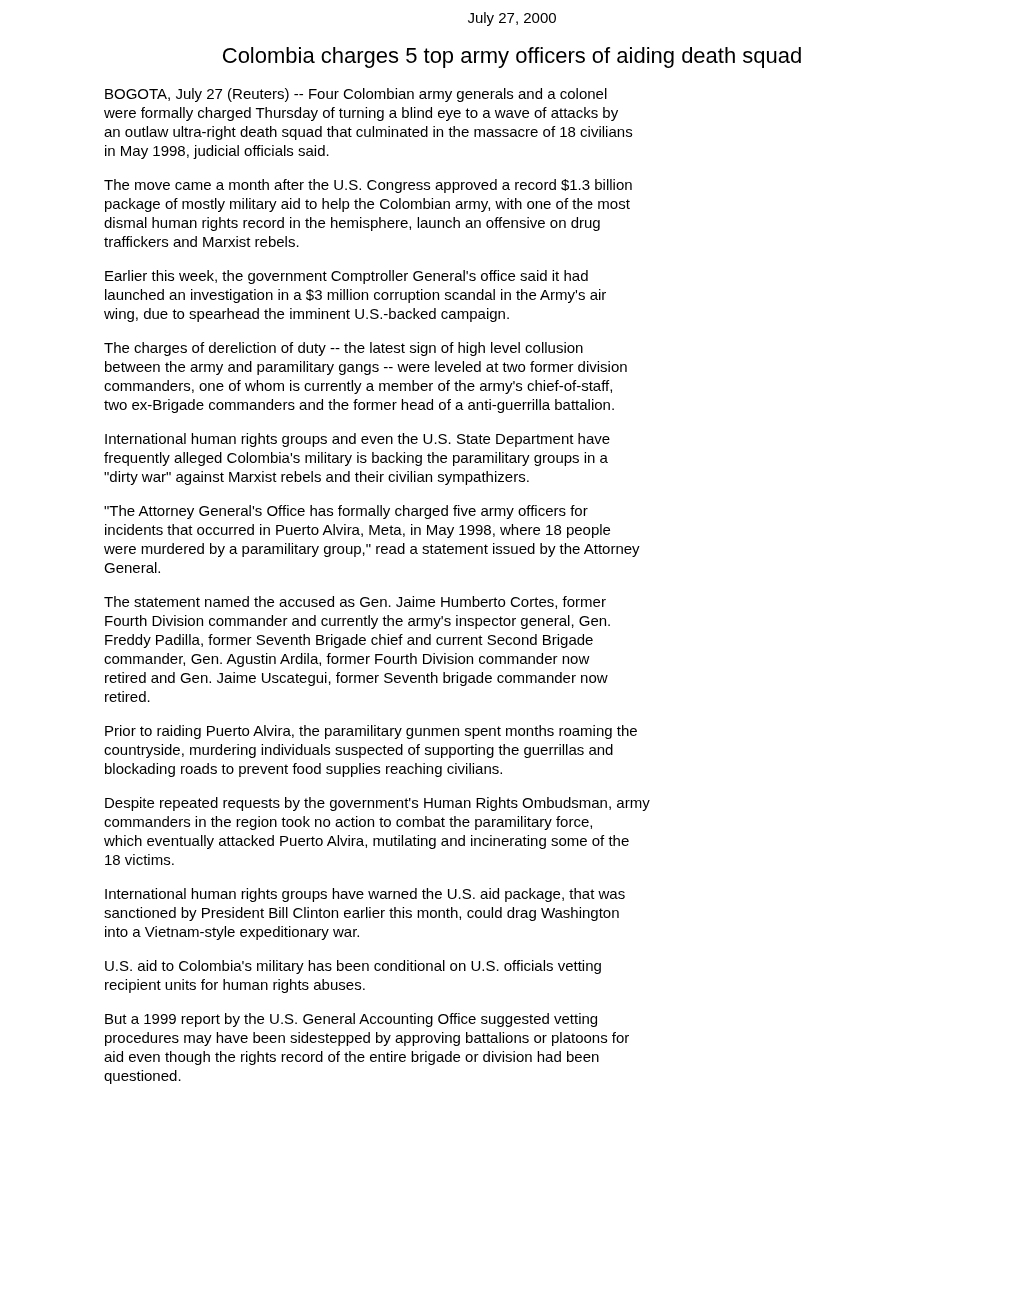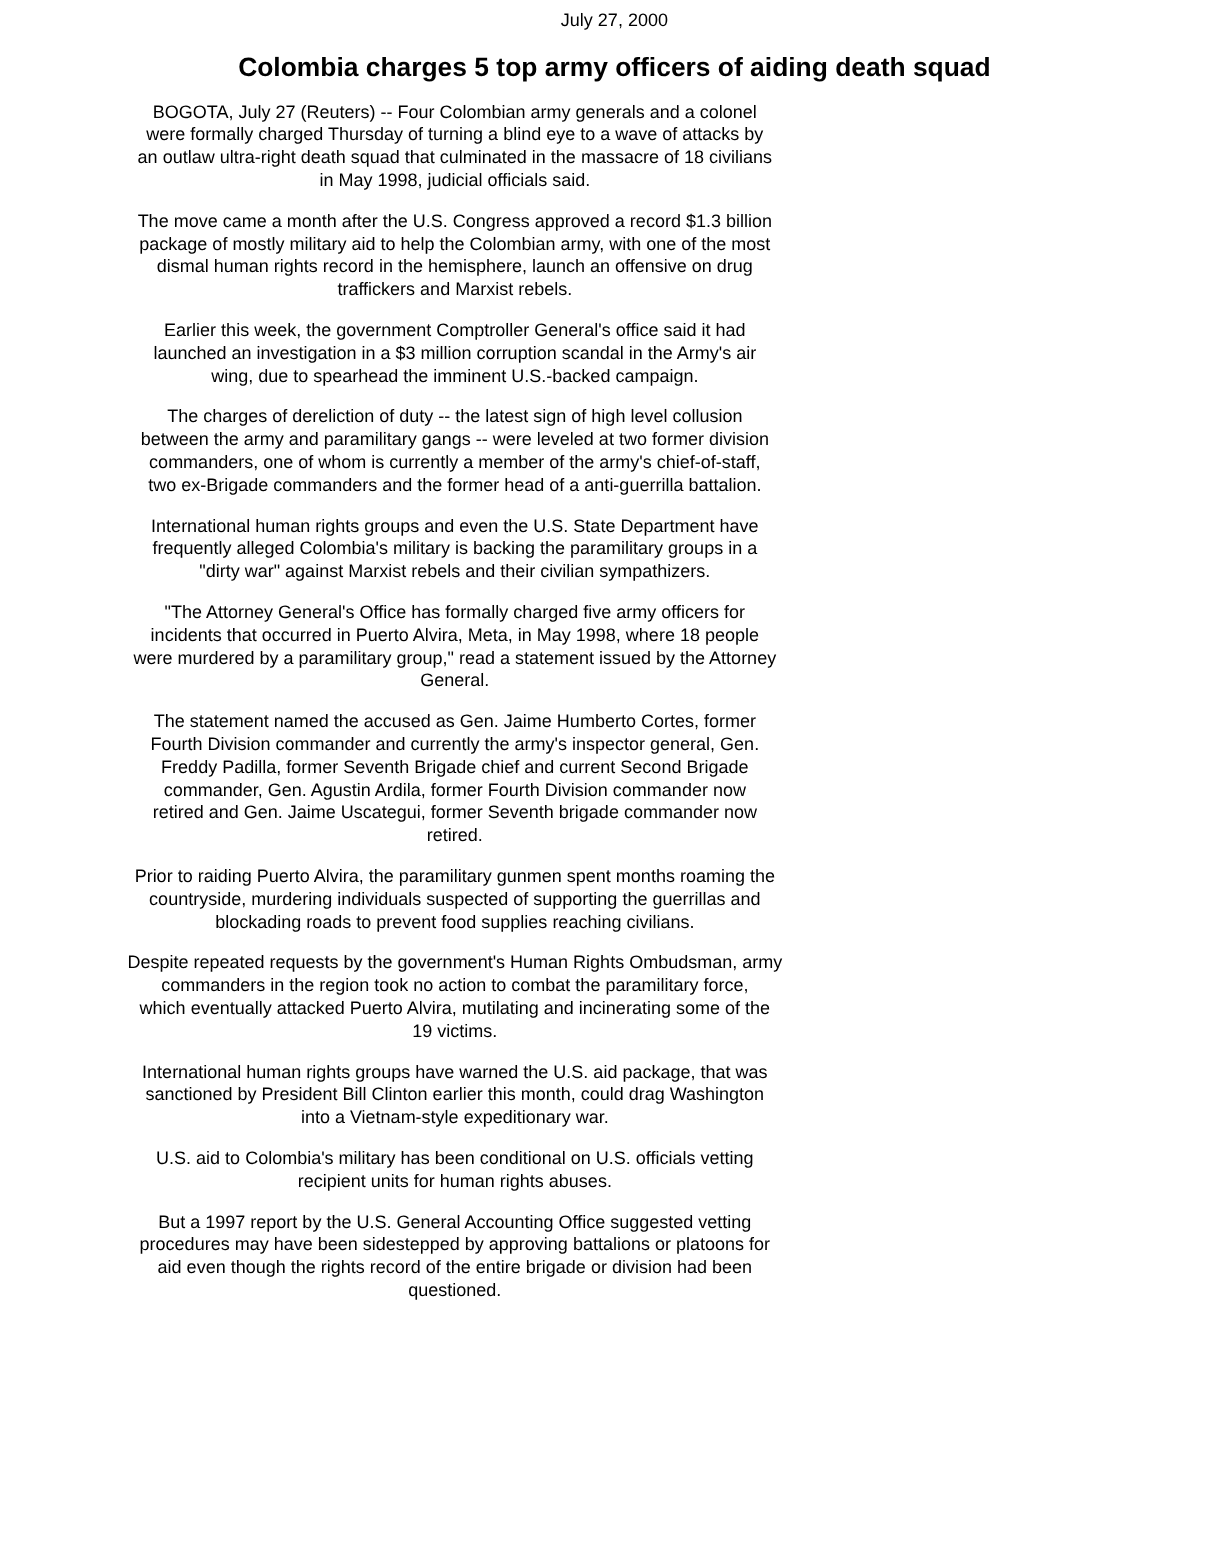--- a/index.html
+++ b/index.html
@@ -17,31 +17,30 @@
     text-align: center;
     line-height: 19px;
   }
   .masthead .source {
     font-weight: bold;
   }
   h1.headline {
     text-align: center;
     font-size: 22px;
     line-height: 26px;
-    font-weight: bold;
+    font-weight: normal;
     margin: 16px 0 0 0;
   }
   main.article {
     margin-left: 80px;
     width: 582px;
   }
   main.article p {
     margin: 15px 16px;
     white-space: pre-line; 
-    text-align: center;
   }
 </style>
 </head>
 <body>
 
 <div>
   <header class="masthead">
     <div class="date">July 27, 2000</div>
   </header>
 
@@ -75,24 +74,24 @@
 Freddy Padilla, former Seventh Brigade chief and current Second Brigade
 commander, Gen. Agustin Ardila, former Fourth Division commander now
 retired and Gen. Jaime Uscategui, former Seventh brigade commander now
 retired.</p>
       <p>Prior to raiding Puerto Alvira, the paramilitary gunmen spent months roaming the
 countryside, murdering individuals suspected of supporting the guerrillas and
 blockading roads to prevent food supplies reaching civilians.</p>
       <p>Despite repeated requests by the government's Human Rights Ombudsman, army
 commanders in the region took no action to combat the paramilitary force,
 which eventually attacked Puerto Alvira, mutilating and incinerating some of the
-19 victims.</p>
+18 victims.</p>
       <p>International human rights groups have warned the U.S. aid package, that was
 sanctioned by President Bill Clinton earlier this month, could drag Washington
 into a Vietnam-style expeditionary war.</p>
       <p>U.S. aid to Colombia's military has been conditional on U.S. officials vetting
 recipient units for human rights abuses.</p>
-      <p>But a 1997 report by the U.S. General Accounting Office suggested vetting
+      <p>But a 1999 report by the U.S. General Accounting Office suggested vetting
 procedures may have been sidestepped by approving battalions or platoons for
 aid even though the rights record of the entire brigade or division had been
 questioned.</p>
     </main>
 </div>
 
 </body></html>

